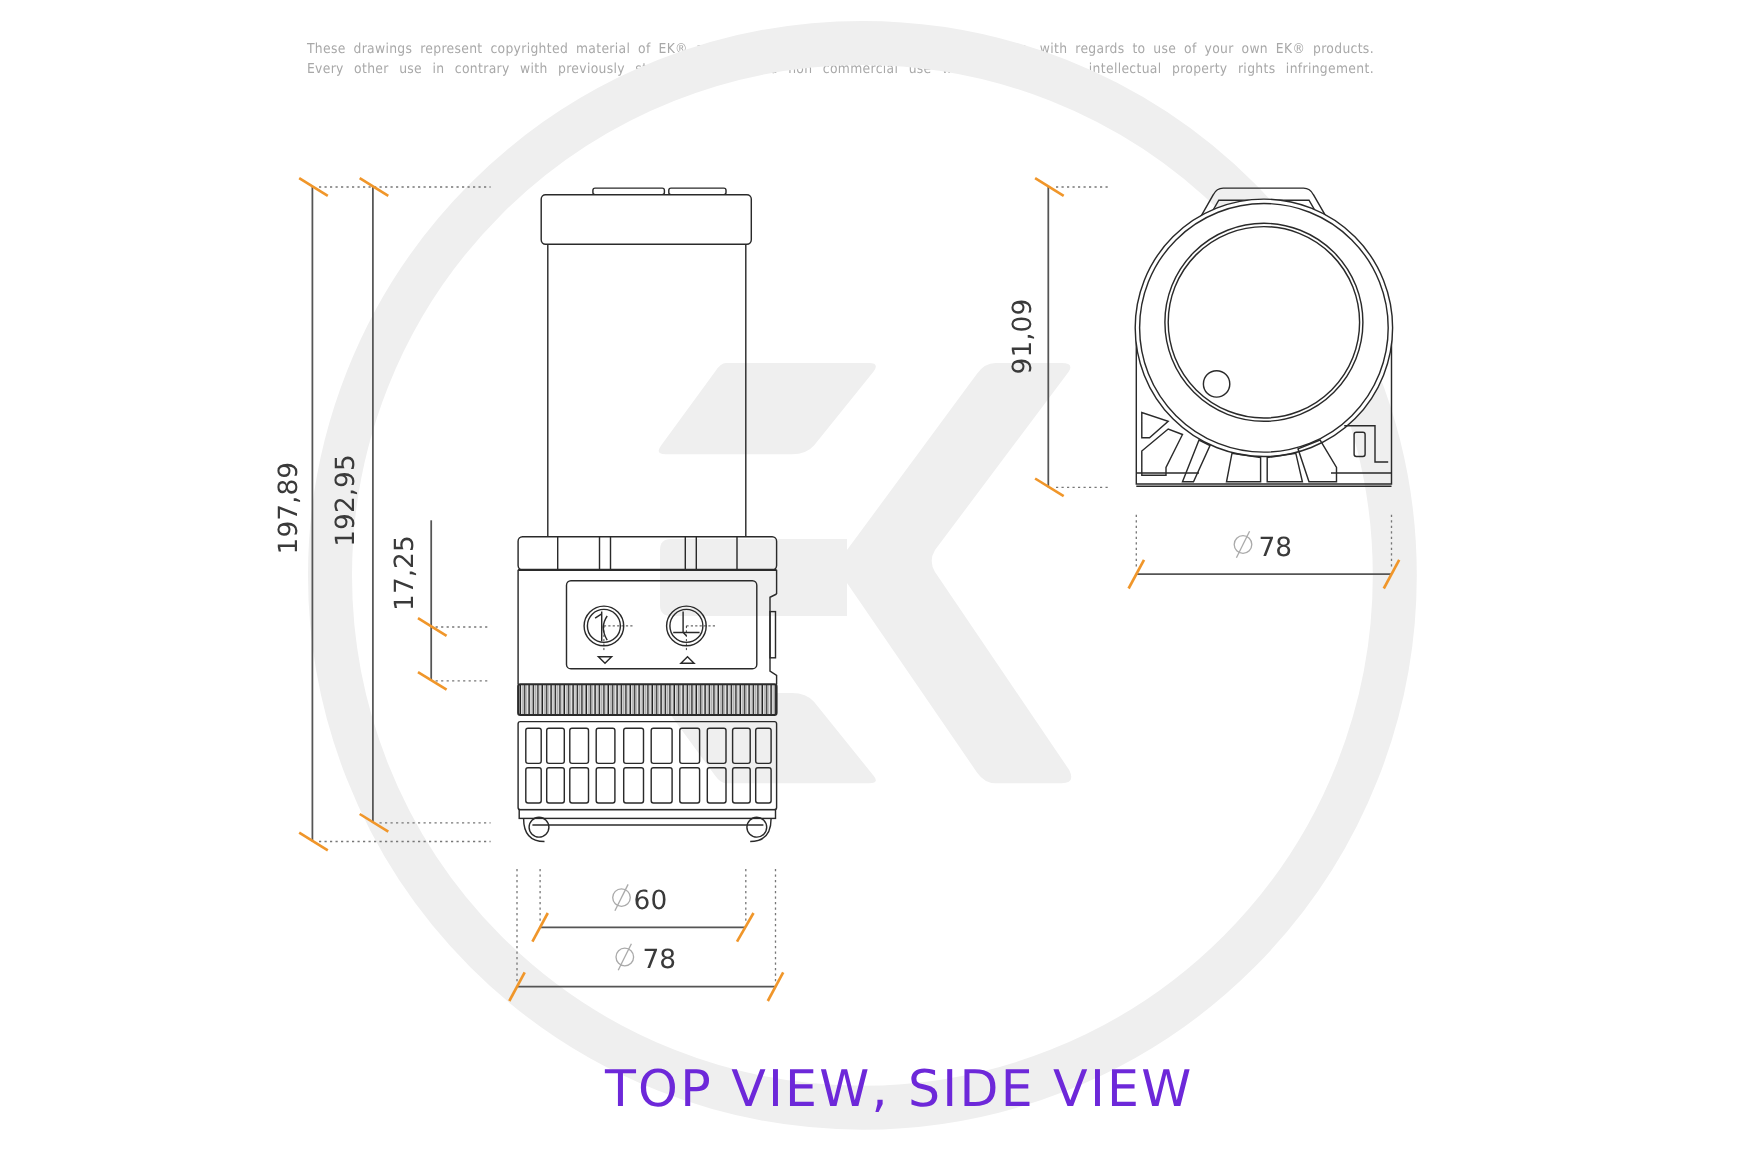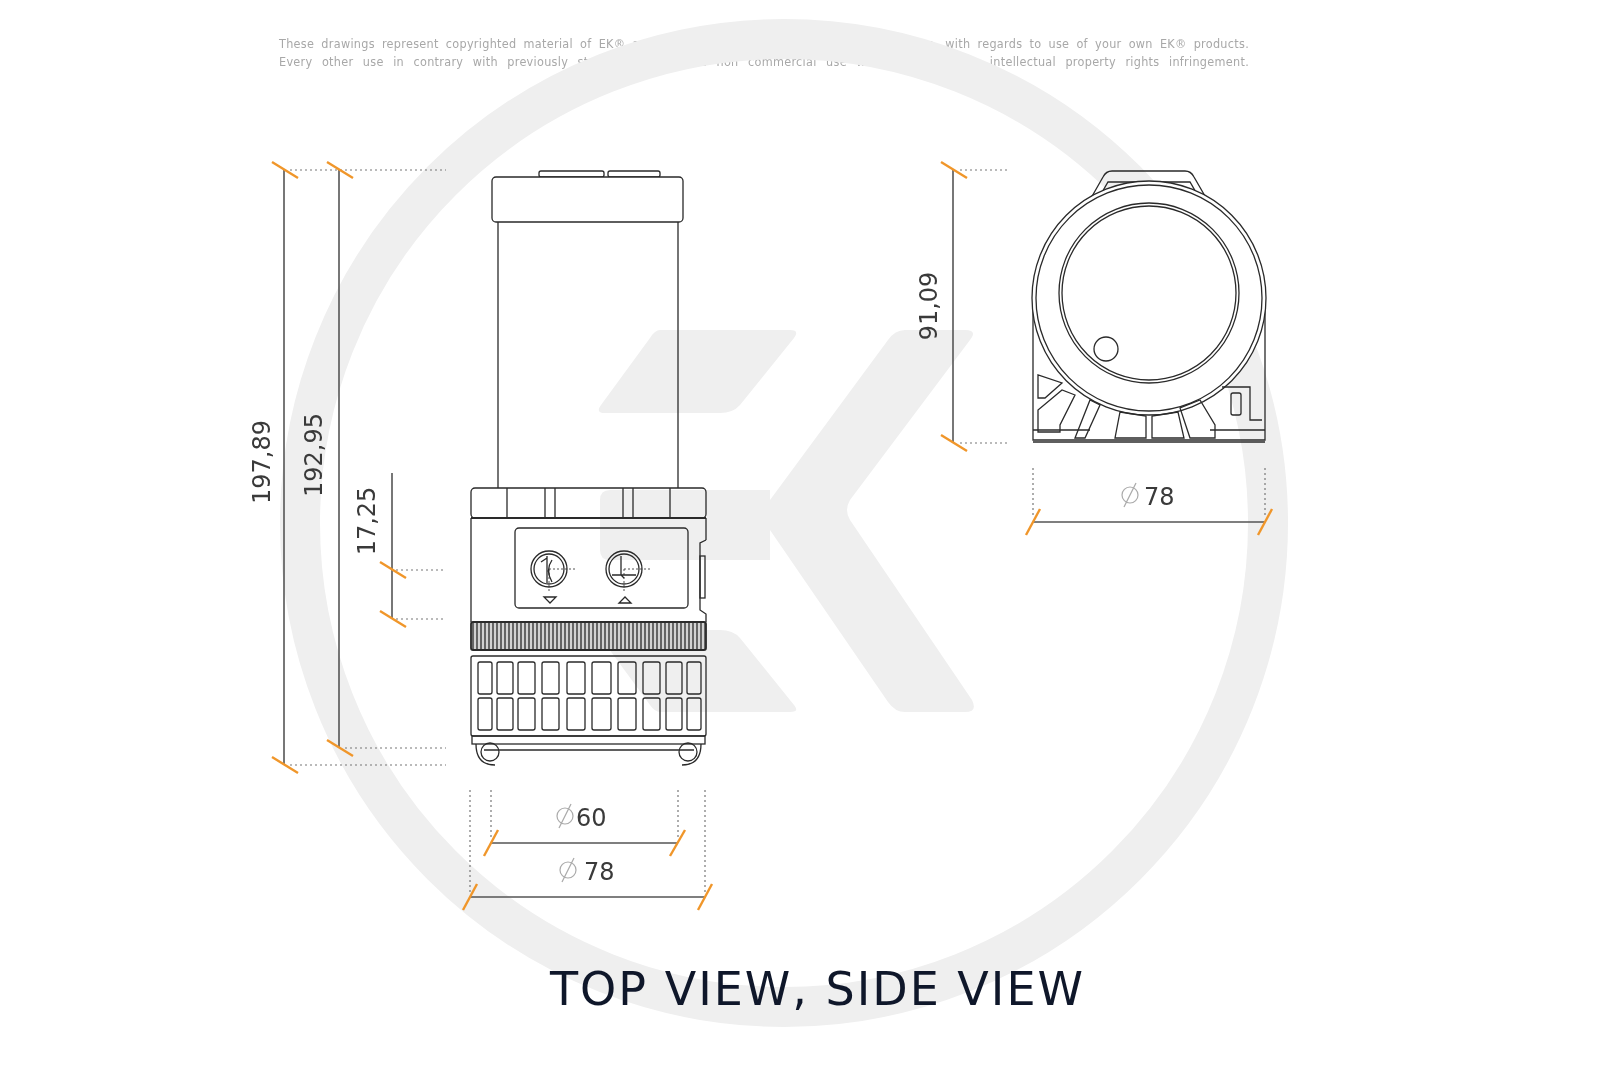--- a/index.html
+++ b/index.html
@@ -6,21 +6,21 @@
     body { width:1600px; height:1067px; position:relative; overflow:hidden;
            font-family:"DejaVu Sans", sans-serif; }
     .disclaimer { position:absolute; left:279px; top:35px; width:970px;
                   font-family:"DejaVu Sans Condensed","DejaVu Sans", sans-serif;
                   font-size:12.5px; line-height:17.5px; color:#a8a8a8; letter-spacing:0.3px;
                   text-align:justify; }
     .disclaimer div { text-align:justify; text-align-last:justify; white-space:nowrap; }
     svg.canvas { position:absolute; left:0; top:0; }
     .dim-text { font-family:"DejaVu Sans", sans-serif; fill:#3a3a3a; font-size:24px; }
     .title { position:absolute; left:550px; top:962px; width:470px; text-align:center;
-             font-family:"DejaVu Sans", sans-serif; font-size:46px; color:#0f172a;
+             font-family:"DejaVu Sans", sans-serif; font-size:46px; color:#6d28d9;
              letter-spacing:2px; white-space:nowrap; }
   </style>
 </head>
 <body>
 
 <div class="disclaimer">
   <div>These drawings represent copyrighted material of EK® and they are meant only for your personal use, with regards to use of  your own EK® products.</div>
   <div>Every other use in contrary with previously stated personal and non commercial use will be deemed as intellectual property rights infringement.</div>
 </div>
 

